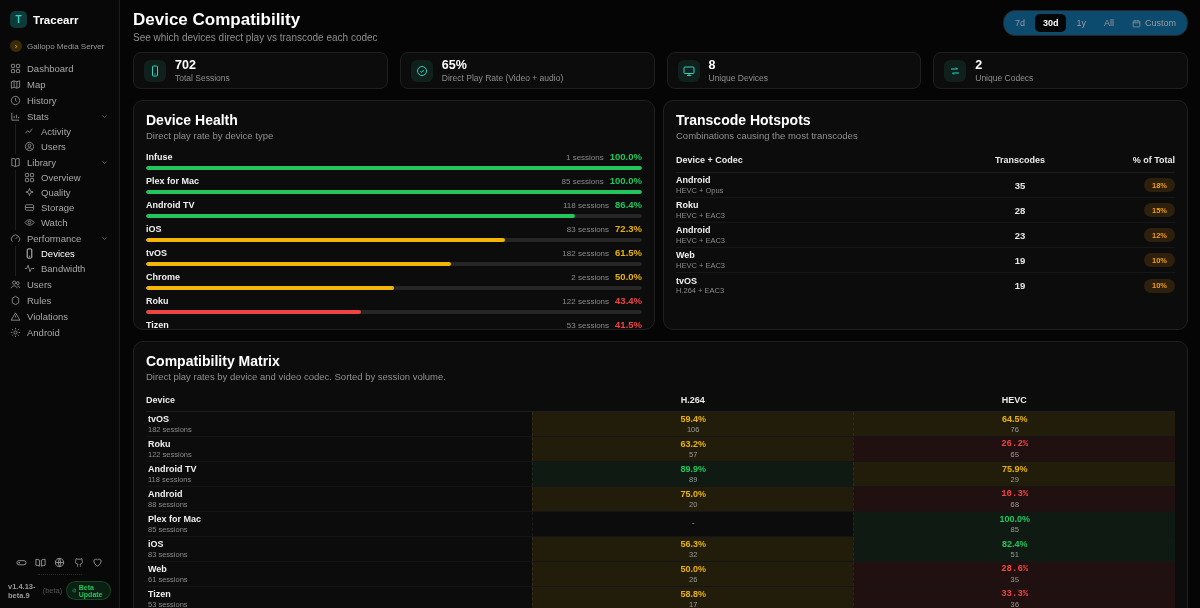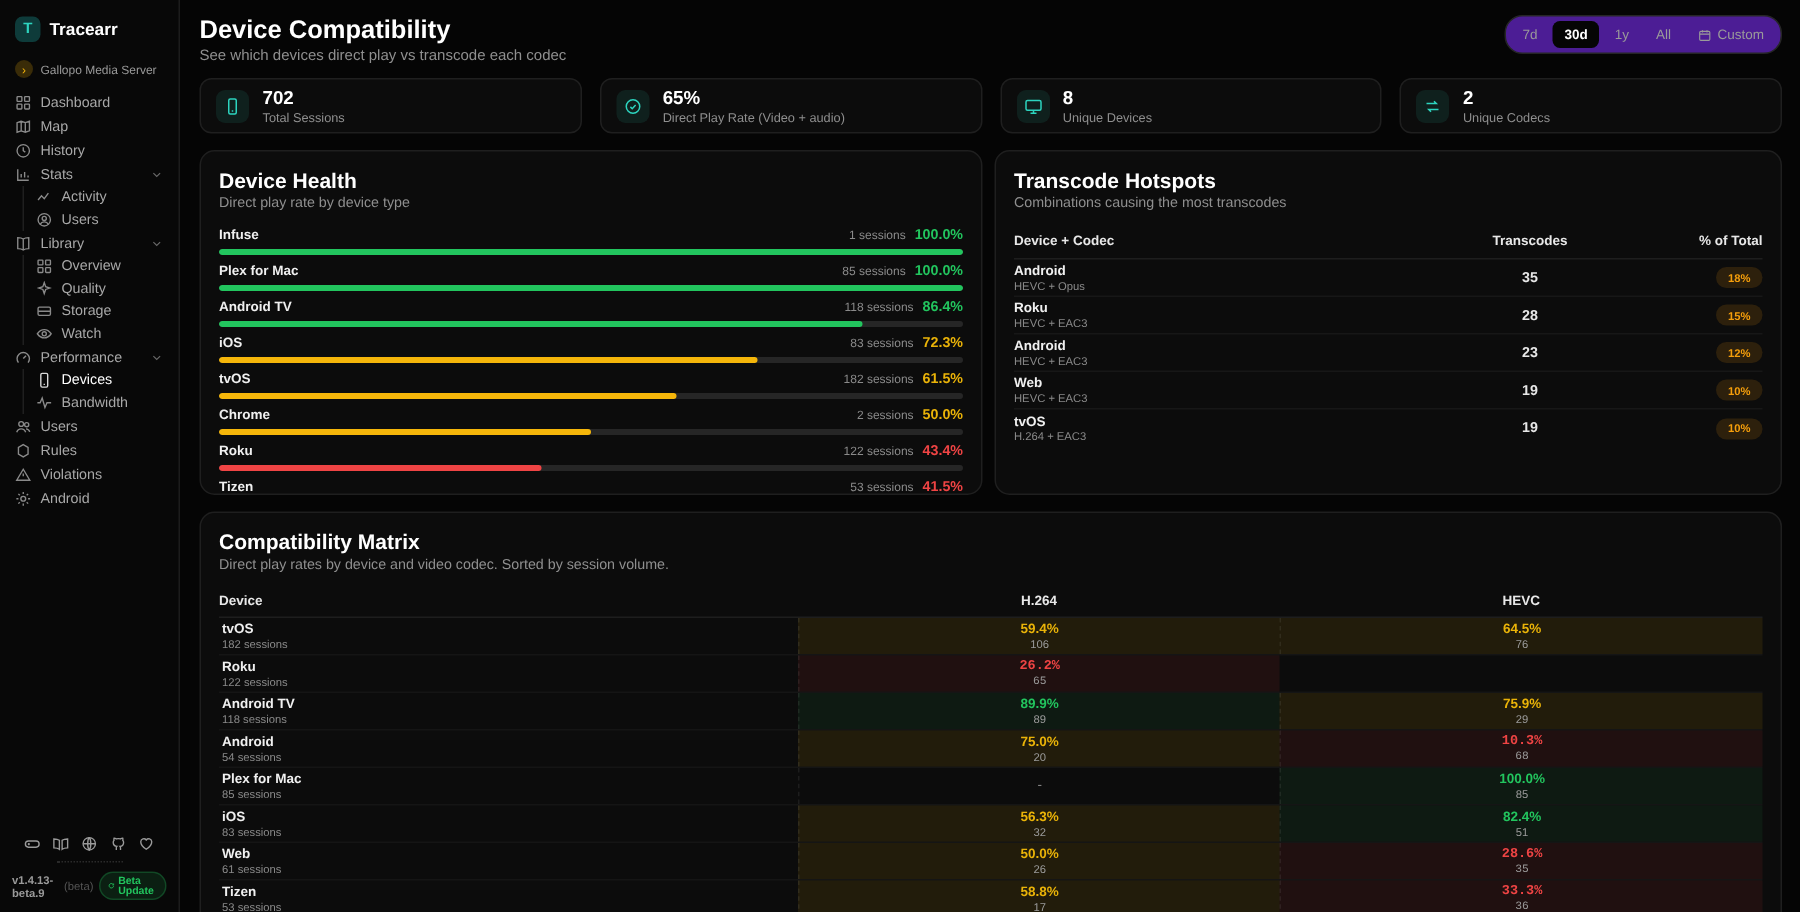--- a/index.html
+++ b/index.html
@@ -39,21 +39,21 @@
   .beta-pill { display:flex; align-items:center; gap:2px; background:rgba(34,197,94,.12);
     border:1px solid rgba(34,197,94,.25); color:#22c55e; font-size:7px; font-weight:bold;
     padding:1.5px 5px; border-radius:999px; cursor:pointer; }
   .beta-pill .i { width:7px; height:7px; }
 
   
   .main { flex:1; padding:10px 12px 0 13px; display:flex; flex-direction:column; }
   .hdr { display:flex; justify-content:space-between; align-items:flex-start; margin-bottom:9px; }
   .title { font-size:17px; font-weight:bold; color:#fff; }
   .subtitle { font-size:10px; color:#8f8f8f; margin-top:2px; }
-  .ranges { display:flex; align-items:center; gap:2px; background:#4c1d95;
+  .ranges { display:flex; align-items:center; gap:2px; background:#0c4a6e;
     border:1px solid #262626; border-radius:12px; padding:3px; }
   .range-btn { font-size:9px; color:#9a9a9a; padding:4px 8px; border-radius:5px;
     cursor:pointer; display:flex; align-items:center; gap:4px; background:none; border:none;
     font-family:inherit; }
   .range-btn.active { background:#050505; color:#fff; font-weight:bold; }
   .range-btn .i { width:9px; height:9px; }
 
   .cards { display:grid; grid-template-columns:repeat(4,1fr); gap:12px; }
   .card { background:#0c0c0c; border:1px solid #1f1f1f; border-radius:8px; height:37px;
     display:flex; align-items:center; gap:9px; padding:0 10px; }
@@ -613,20 +613,24 @@
       <div class="mcell lvl-warn">
           <div class="mpct">64.5%</div>
           <div class="mcount">76</div>
         </div>
     </div>
     <div class="mrow">
       <div class="mdev">
           <div class="mname">Roku</div>
           <div class="msess">122 sessions</div>
         </div>
+      <div class="mcell lvl-warn">
+          <div class="mpct">63.2%</div>
+          <div class="mcount">57</div>
+        </div>
       <div class="mcell lvl-bad">
           <div class="mpct">26.2%</div>
           <div class="mcount">65</div>
         </div>
     </div>
     <div class="mrow">
       <div class="mdev">
           <div class="mname">Android TV</div>
           <div class="msess">118 sessions</div>
         </div>
@@ -635,21 +639,21 @@
           <div class="mcount">89</div>
         </div>
       <div class="mcell lvl-warn">
           <div class="mpct">75.9%</div>
           <div class="mcount">29</div>
         </div>
     </div>
     <div class="mrow">
       <div class="mdev">
           <div class="mname">Android</div>
-          <div class="msess">54 sessions</div>
+          <div class="msess">88 sessions</div>
         </div>
       <div class="mcell lvl-warn">
           <div class="mpct">75.0%</div>
           <div class="mcount">20</div>
         </div>
       <div class="mcell lvl-bad">
           <div class="mpct">10.3%</div>
           <div class="mcount">68</div>
         </div>
     </div>

